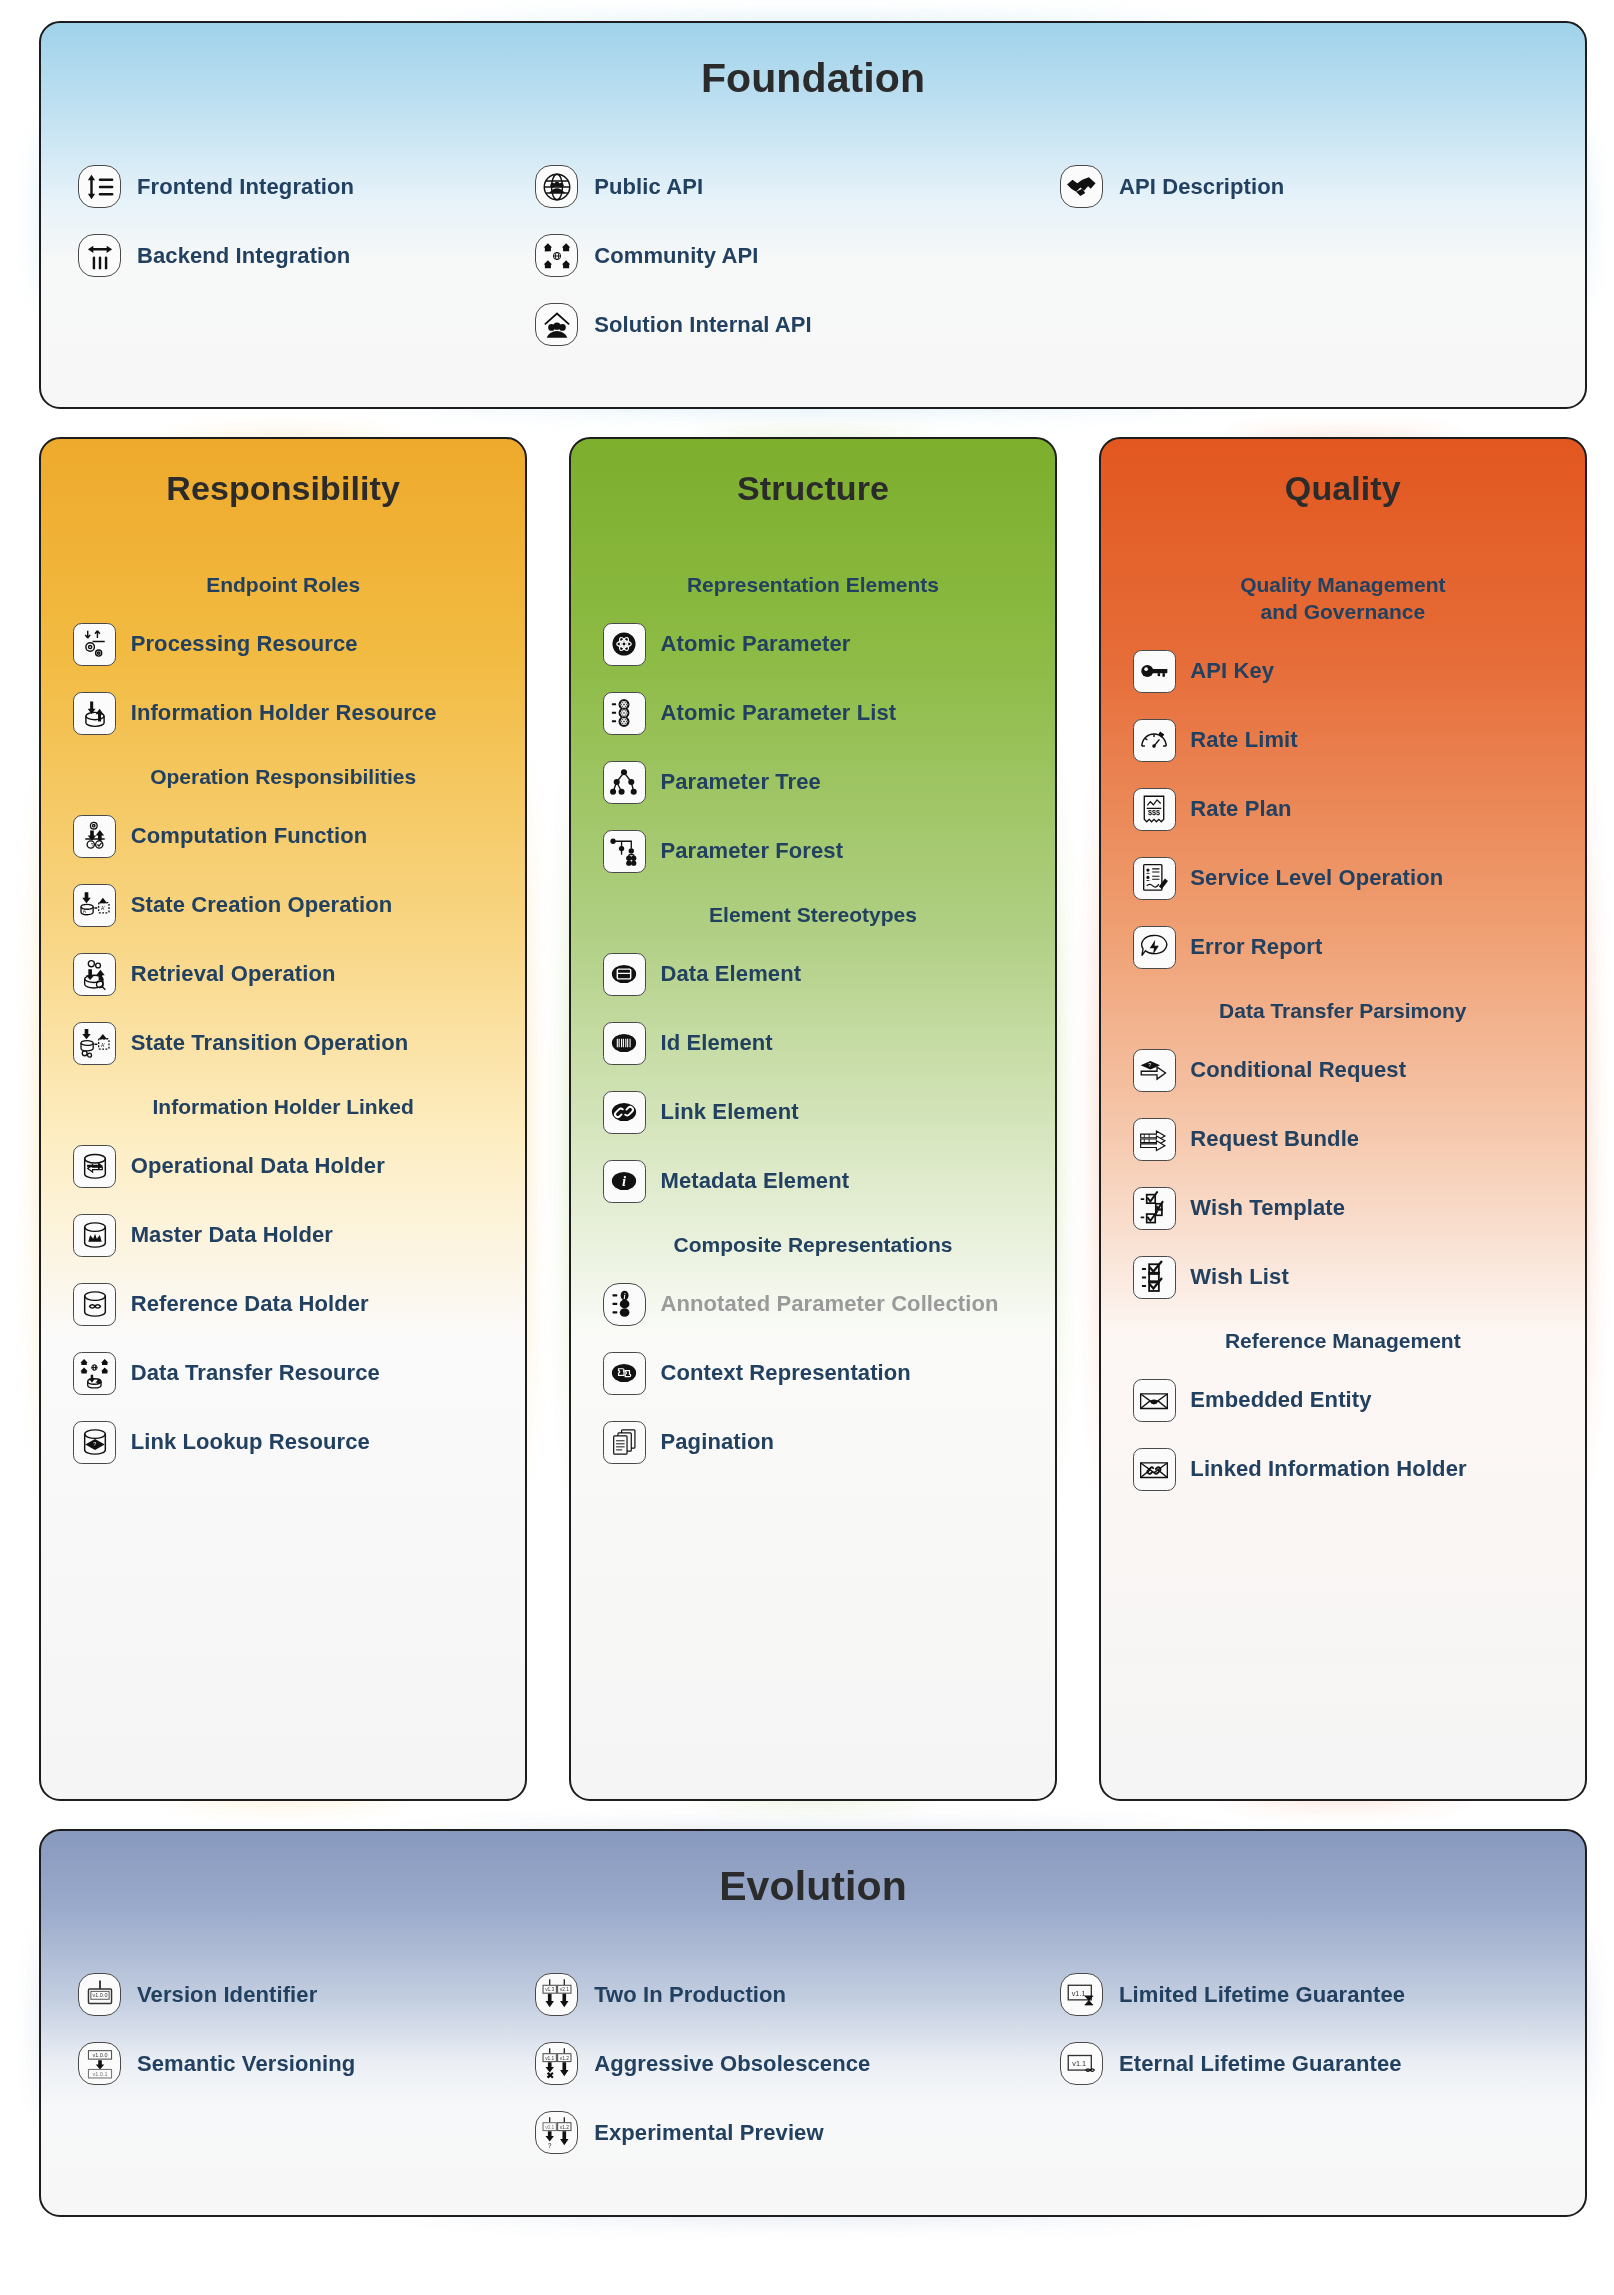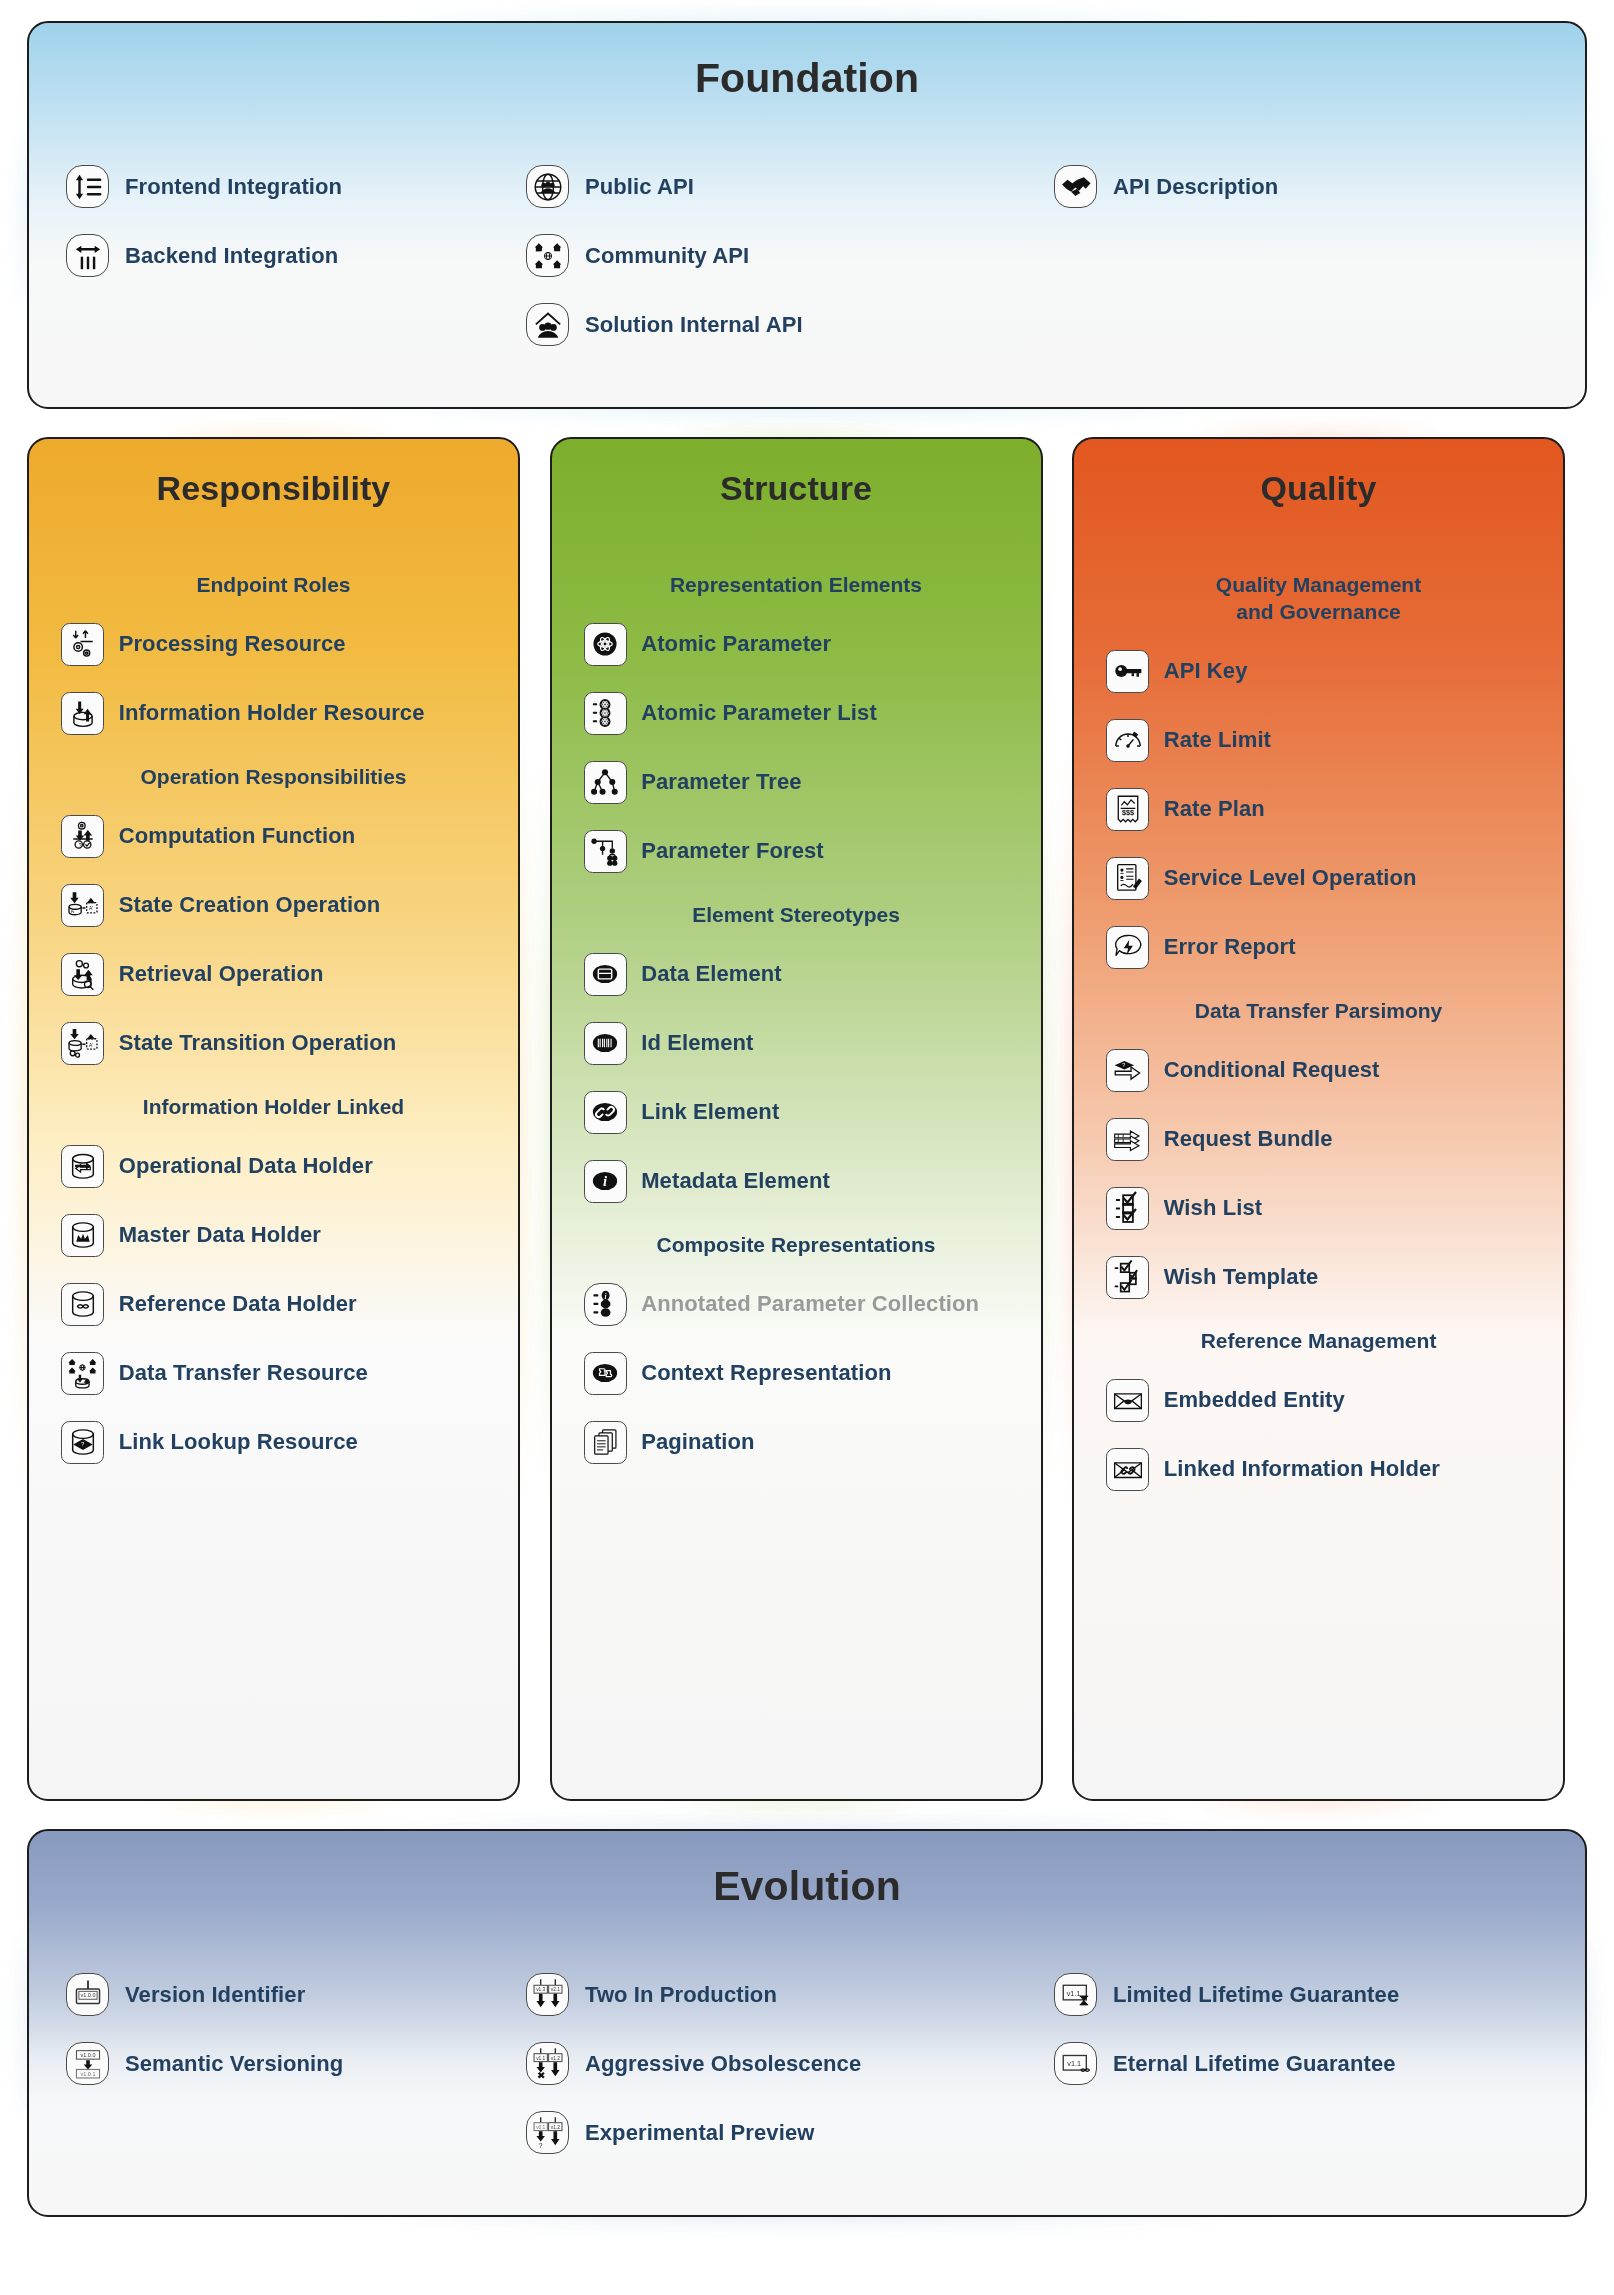--- a/index.html
+++ b/index.html
@@ -19,21 +19,21 @@
   }
 
   
   .card {
     position: relative;
     border: 2.5px solid #1d1d1d;
     border-radius: 21px;
     overflow: hidden;
     background: #f7f7f7;
   }
-  .card-glow { position: relative; border-radius: 21px; }
+  .card-glow { position: relative; border-radius: 21px; margin-left: 12px; }
   .card-glow::before {
     content: "";
     position: absolute;
     inset: -8.6px;
     border-radius: 28px;
     z-index: 0;
     filter: blur(8px);
     opacity: .85;
   }
   .card-glow > .card { position: relative; z-index: 1; }
@@ -788,58 +788,58 @@
                     <line x1="20" y1="28" x2="20" y2="34"></line>
                   </g>
                 </svg>
             </span>
             <span class="plabel">Request Bundle</span>
           </div>
           <div class="prow">
             <span class="badge">
               <svg viewBox="0 0 56 56">
                   <g fill="#111">
-                    <rect x="8" y="13" width="7" height="3.4" rx="1"></rect>
-                    <rect x="8" y="27" width="7" height="3.4" rx="1"></rect>
-                    <rect x="8" y="41" width="7" height="3.4" rx="1"></rect>
-                  </g>
-                  <g fill="none" stroke="#111" stroke-width="3">
-                    <rect x="20" y="7" width="16" height="16"></rect>
-                    <rect x="20" y="21" width="16" height="16"></rect>
-                    <rect x="20" y="35" width="16" height="16"></rect>
-                  </g>
-                  <g fill="none" stroke="#111" stroke-width="3.6" stroke-linecap="square">
-                    <polyline points="22,13 27,19 40,3"></polyline>
-                    <polyline points="22,41 27,47 40,31"></polyline>
-                  </g>
-                </svg>
-            </span>
-            <span class="plabel">Wish List</span>
-          </div>
-          <div class="prow">
-            <span class="badge">
-              <svg viewBox="0 0 56 56">
-                  <g fill="#111">
                     <rect x="6" y="12" width="6" height="3" rx="1"></rect>
                     <rect x="6" y="42" width="6" height="3" rx="1"></rect>
                   </g>
                   <g fill="none" stroke="#111" stroke-width="2.8">
                     <rect x="16" y="6" width="14" height="14"></rect>
                     <rect x="16" y="38" width="14" height="14"></rect>
                     <rect x="31" y="21" width="10" height="10"></rect>
                     <rect x="31" y="30" width="10" height="10"></rect>
                   </g>
                   <g fill="none" stroke="#111" stroke-width="3.2" stroke-linecap="square">
                     <polyline points="18,12 22,17 33,2"></polyline>
                     <polyline points="18,44 22,49 33,34"></polyline>
                     <polyline points="33,26 35,29 42,18"></polyline>
                   </g>
                 </svg>
             </span>
             <span class="plabel">Wish Template</span>
+          </div>
+          <div class="prow">
+            <span class="badge">
+              <svg viewBox="0 0 56 56">
+                  <g fill="#111">
+                    <rect x="8" y="13" width="7" height="3.4" rx="1"></rect>
+                    <rect x="8" y="27" width="7" height="3.4" rx="1"></rect>
+                    <rect x="8" y="41" width="7" height="3.4" rx="1"></rect>
+                  </g>
+                  <g fill="none" stroke="#111" stroke-width="3">
+                    <rect x="20" y="7" width="16" height="16"></rect>
+                    <rect x="20" y="21" width="16" height="16"></rect>
+                    <rect x="20" y="35" width="16" height="16"></rect>
+                  </g>
+                  <g fill="none" stroke="#111" stroke-width="3.6" stroke-linecap="square">
+                    <polyline points="22,13 27,19 40,3"></polyline>
+                    <polyline points="22,41 27,47 40,31"></polyline>
+                  </g>
+                </svg>
+            </span>
+            <span class="plabel">Wish List</span>
           </div>
         </div>
 
         <div class="subhead sub-sp">Reference Management</div>
         <div class="plist">
           <div class="prow">
             <span class="badge">
               <svg viewBox="0 0 56 56">
                   <path d="M6 18 h44 v24 h-44 z" fill="#fbfbfb" stroke="#111" stroke-width="2.2"></path>
                   <path d="M6 18 L28 34 L50 18" fill="none" stroke="#111" stroke-width="2.2"></path>

